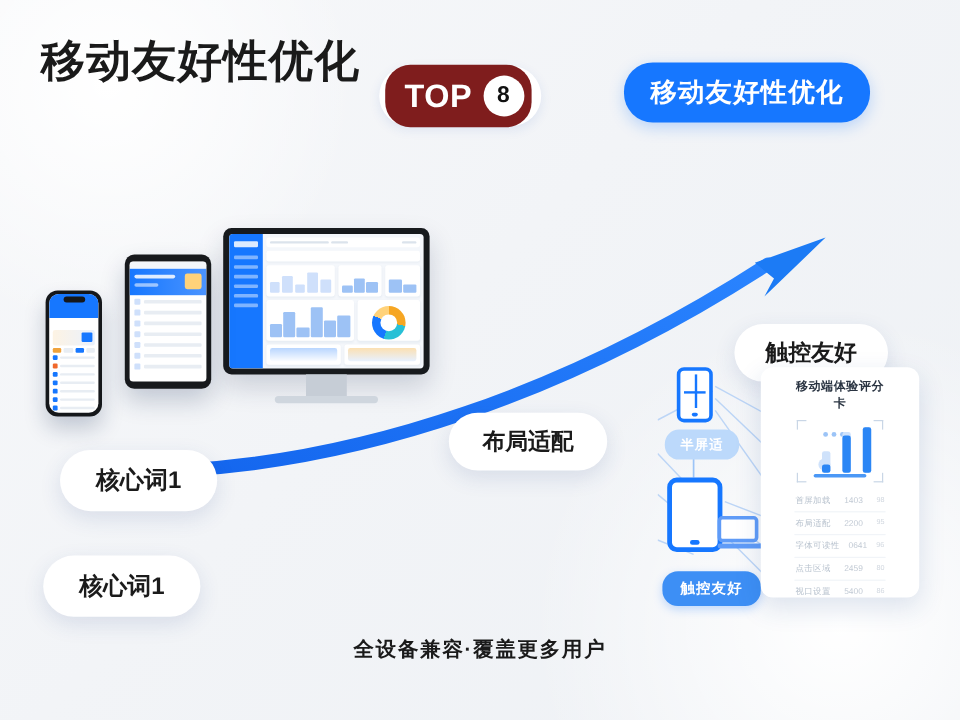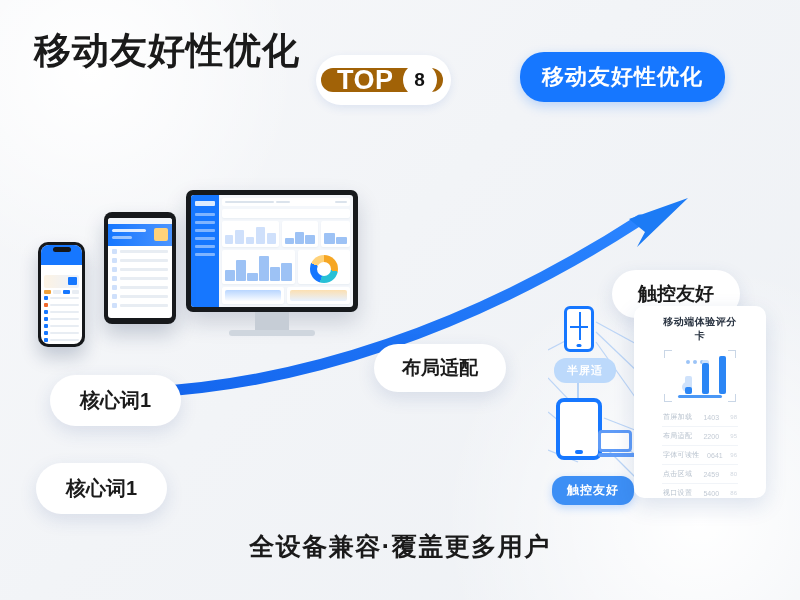--- a/index.html
+++ b/index.html
@@ -27,22 +27,22 @@
   .top-badge{
     position:absolute;left:316px;top:55px;
     height:50px;display:flex;align-items:center;
     background:#ffffff;border-radius:25px;
     padding:5px 8px 5px 5px;
     box-shadow:0 3px 10px rgba(30,80,190,.10);
     box-sizing:border-box;
   }
   .top-badge-inner{
     display:flex;align-items:center;gap:9px;
-    background:#a16207;border-radius:21px;
-    padding:4px 6px 4px 16px;height:24px;box-sizing:border-box;
+    background:#7f1d1d;border-radius:21px;
+    padding:4px 6px 4px 16px;height:52px;box-sizing:border-box;
   }
   .top-word{color:#fff;font-size:27px;font-weight:bold;letter-spacing:.5px;line-height:1;}
   .top-num{
     width:34px;height:34px;border-radius:50%;background:#fff;
     display:flex;align-items:center;justify-content:center;
     color:#111;font-size:19px;font-weight:bold;
   }
   .tag-pill{
     position:absolute;left:520px;top:52px;
     background:#1677ff;color:#fff;border-radius:24px;
@@ -195,21 +195,21 @@
   .sc-rows{display:flex;flex-direction:column;}
   .sc-row{display:flex;align-items:center;justify-content:space-between;padding:4px 1px;border-bottom:1px solid #f1f4f8;}
   .sc-row:last-child{border-bottom:none;}
   .sc-name{font-size:7px;color:#b8c2ce;letter-spacing:.3px;filter:blur(.6px);}
   .sc-val{font-size:7px;color:#c2cad4;filter:blur(.6px);}
   .sc-extra{font-size:6px;color:#d2d8e0;filter:blur(.6px);}
 
   
   .footer{
     position:absolute;left:0;right:0;top:530px;text-align:center;
-    font-size:25px;font-weight:bold;color:#1a1a1a;letter-spacing:1.5px;
+    font-size:17px;font-weight:bold;color:#1a1a1a;letter-spacing:1.5px;
   }
 </style>
 </head>
 <body>
 
 <div id="poster">
 
   <div class="bg-glow glow-a"></div>
   <div class="bg-glow glow-b"></div>
 

